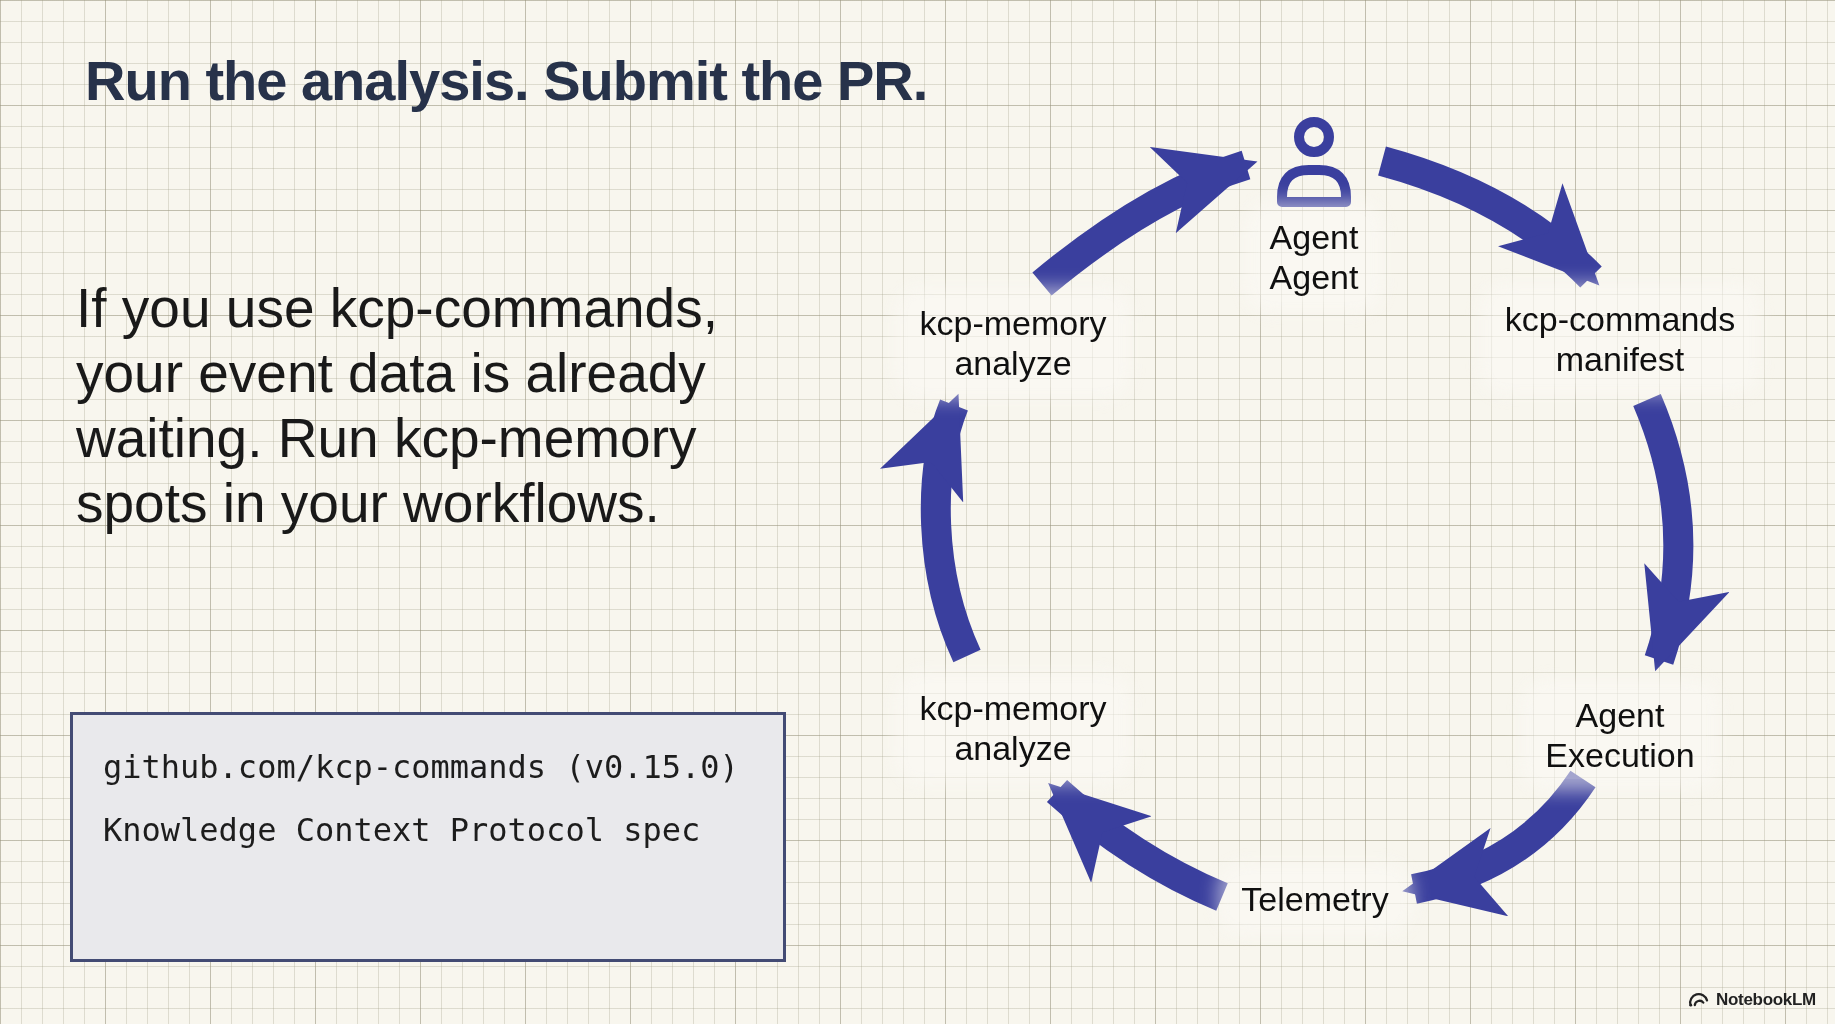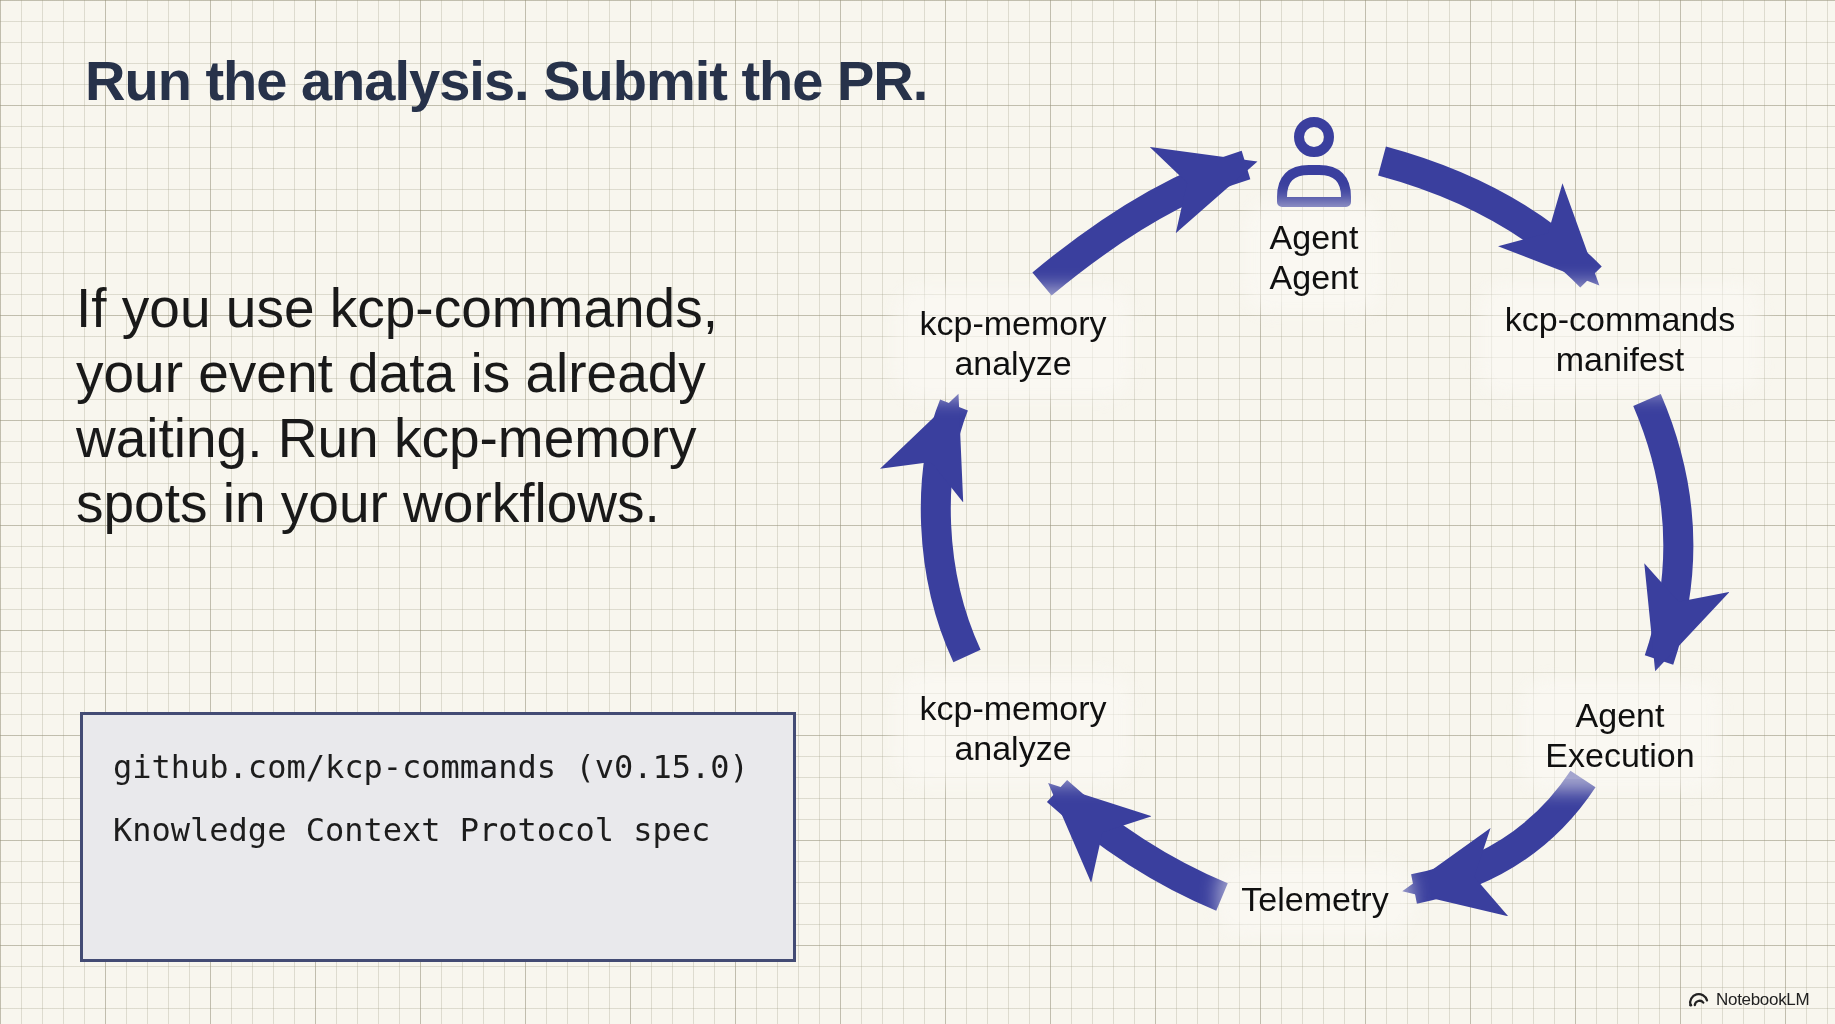--- a/index.html
+++ b/index.html
@@ -27,21 +27,20 @@
     font-size:55px; line-height:65px;
     color: var(--body-text, #191919);
     white-space:nowrap;
   }
   .code-box {
     position:absolute; left:70px; top:712px;
     width:716px; height:250px; box-sizing:border-box;
     border:3px solid var(--code-box-border, #434b74);
     background: var(--code-box-bg, #e9e9ec);
     padding:21px 0 0 30px;
-    margin-left:10px;
   }
   .code-line {
     font-family:"DejaVu Sans Mono", monospace;
     font-size:32px; line-height:63px;
     color:#1d1d1d; white-space:pre;
   }
   .diagram { position:absolute; left:0; top:0; width:1835px; height:1024px; }
   .arrows-svg { position:absolute; left:0; top:0; }
   .arrow { fill:none; stroke: var(--arrow, #3a3f9e); stroke-width:30; }
   .arrowhead { fill: var(--arrow, #3a3f9e); }
@@ -59,21 +58,21 @@
   .pos-human     { left:1314px; top:213px; }
   .pos-manifest  { left:1620px; top:295px; }
   .pos-agent     { left:1620px; top:691px; }
   .pos-telemetry { left:1315px; top:875px; }
   .pos-mem-lower { left:1013px; top:684px; }
   .pos-mem-upper { left:1013px; top:299px; }
   .watermark {
     position:absolute; left:1688px; top:990px;
     display:flex; align-items:center; gap:6px;
     color: var(--watermark, #222222);
-    font-size:17px; font-weight:400; letter-spacing:-0.3px;
+    font-size:17px; font-weight:700; letter-spacing:-0.3px;
   }
   .nlm-icon { display:block; }
 </style>
 </head>
 <body>
 
 <div class="slide">
 
   <h1 class="title">Run the analysis. Submit the PR.</h1>
 

